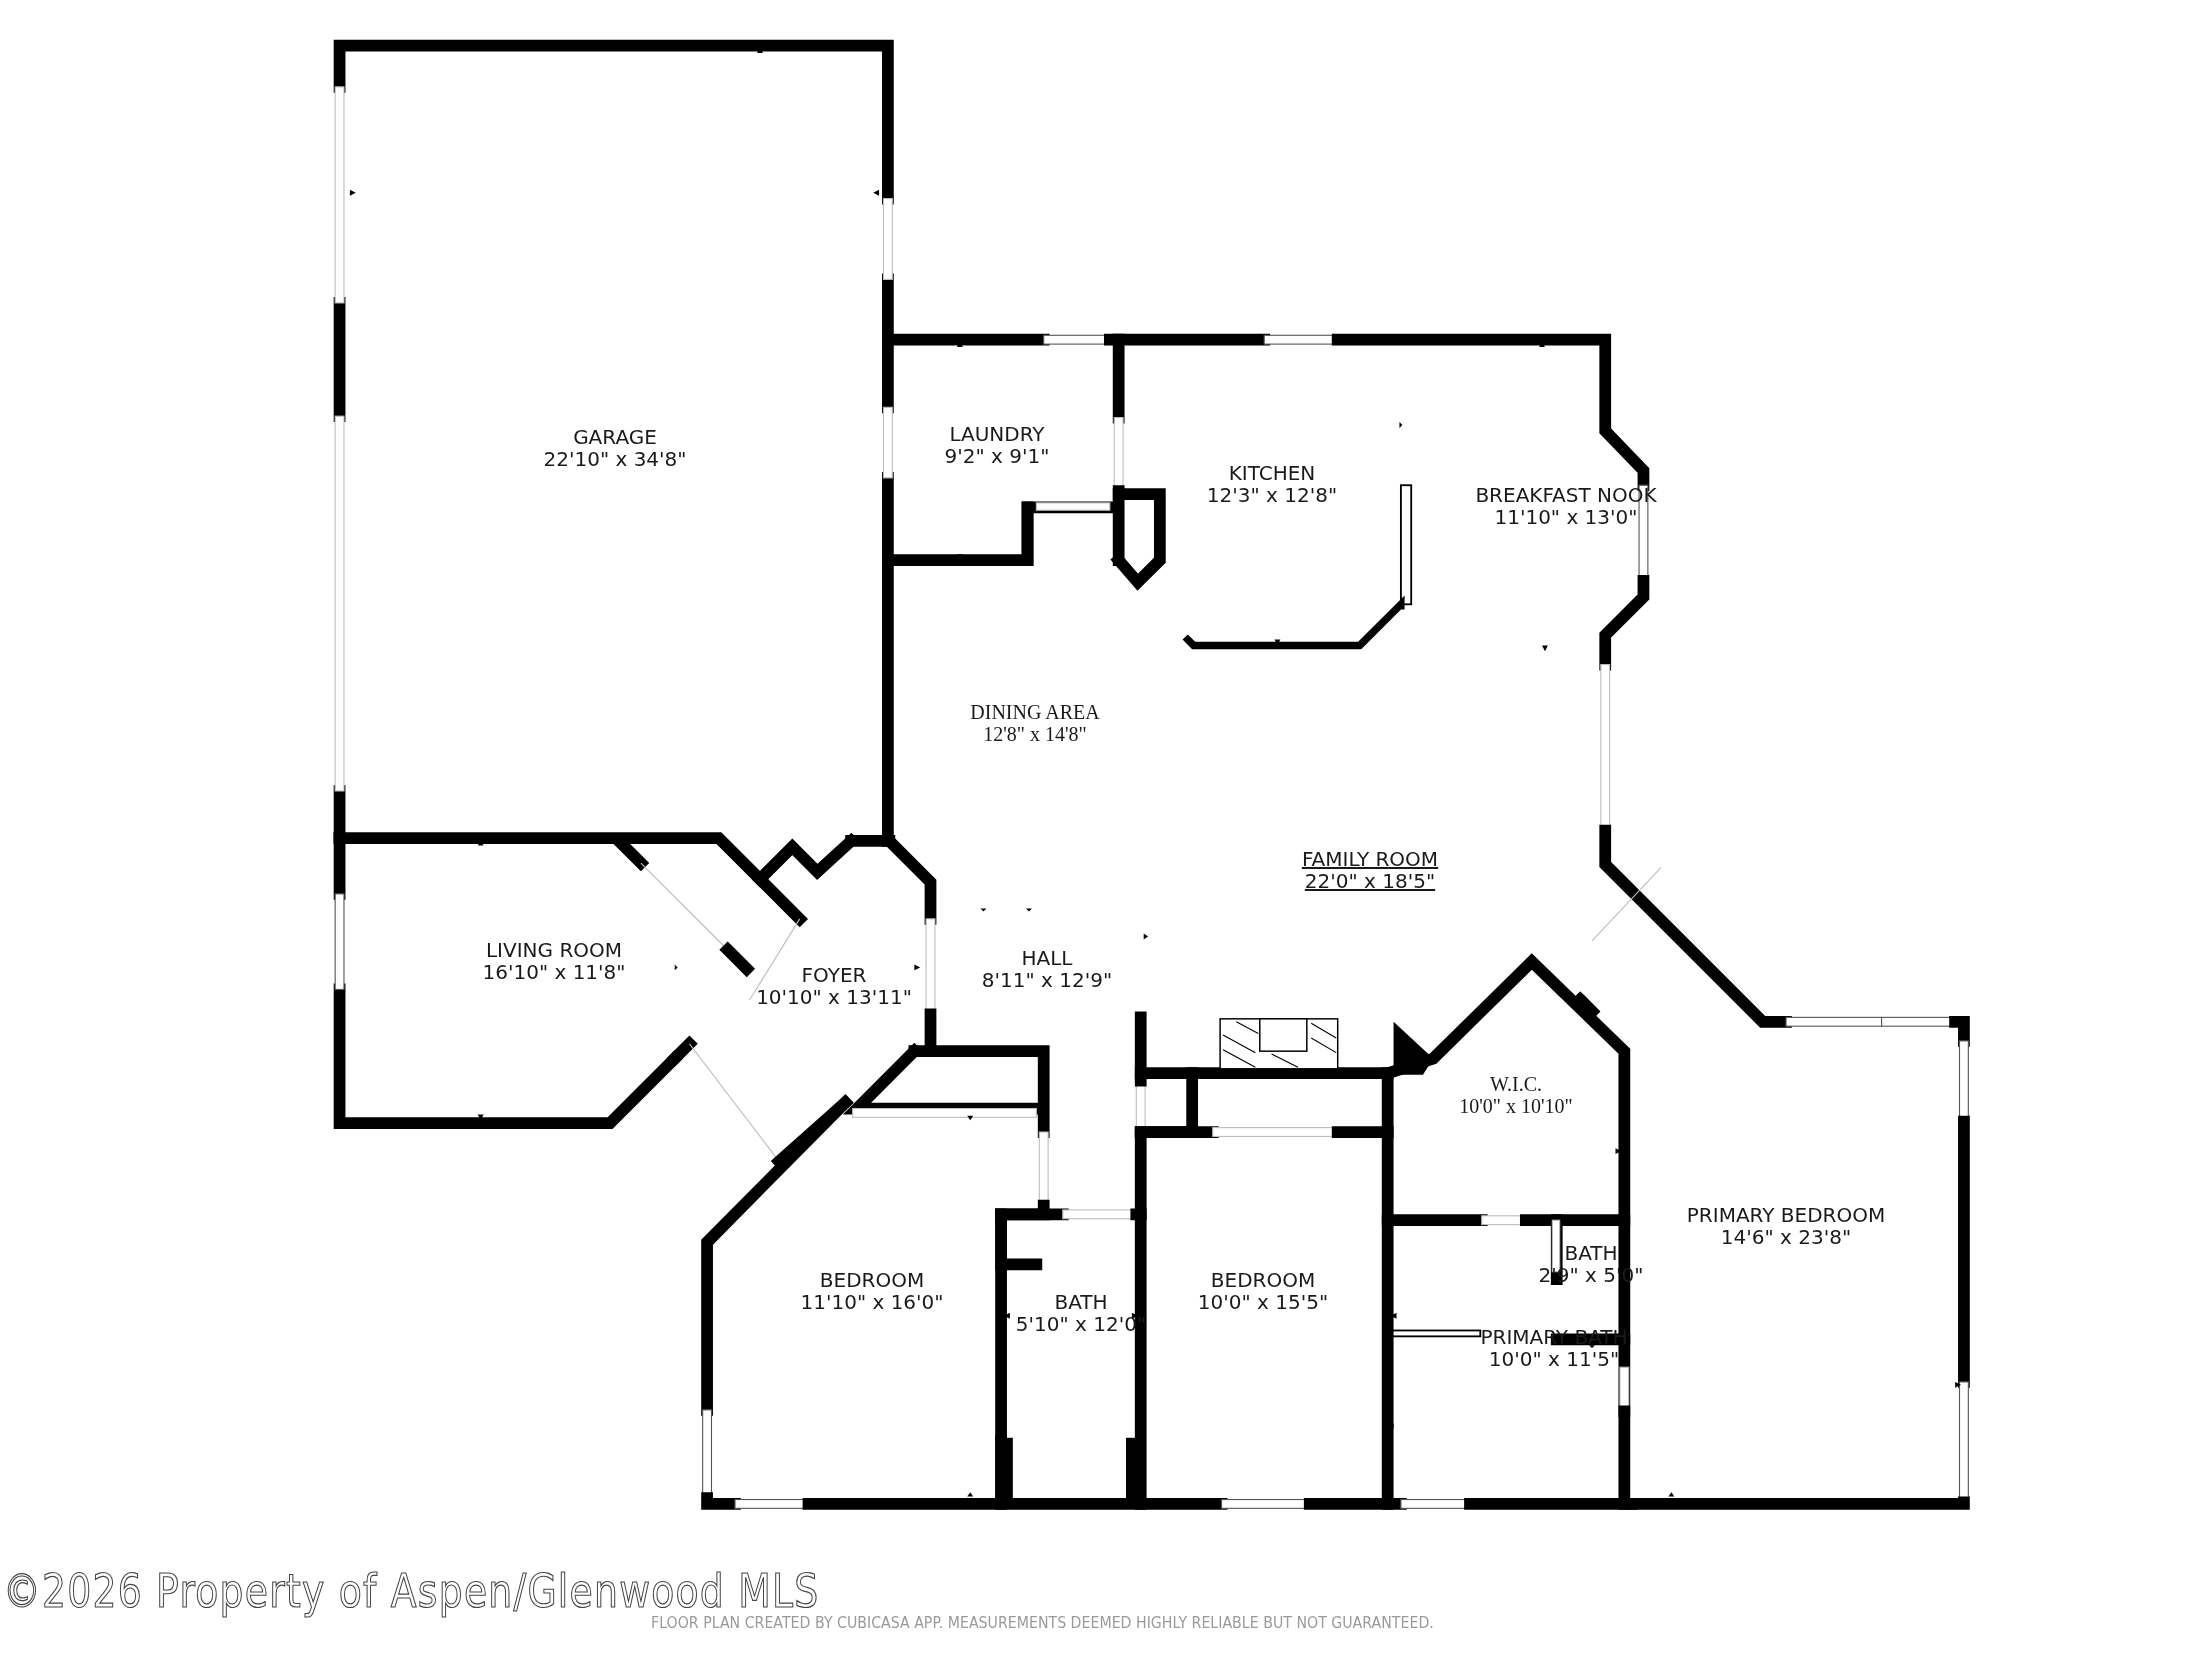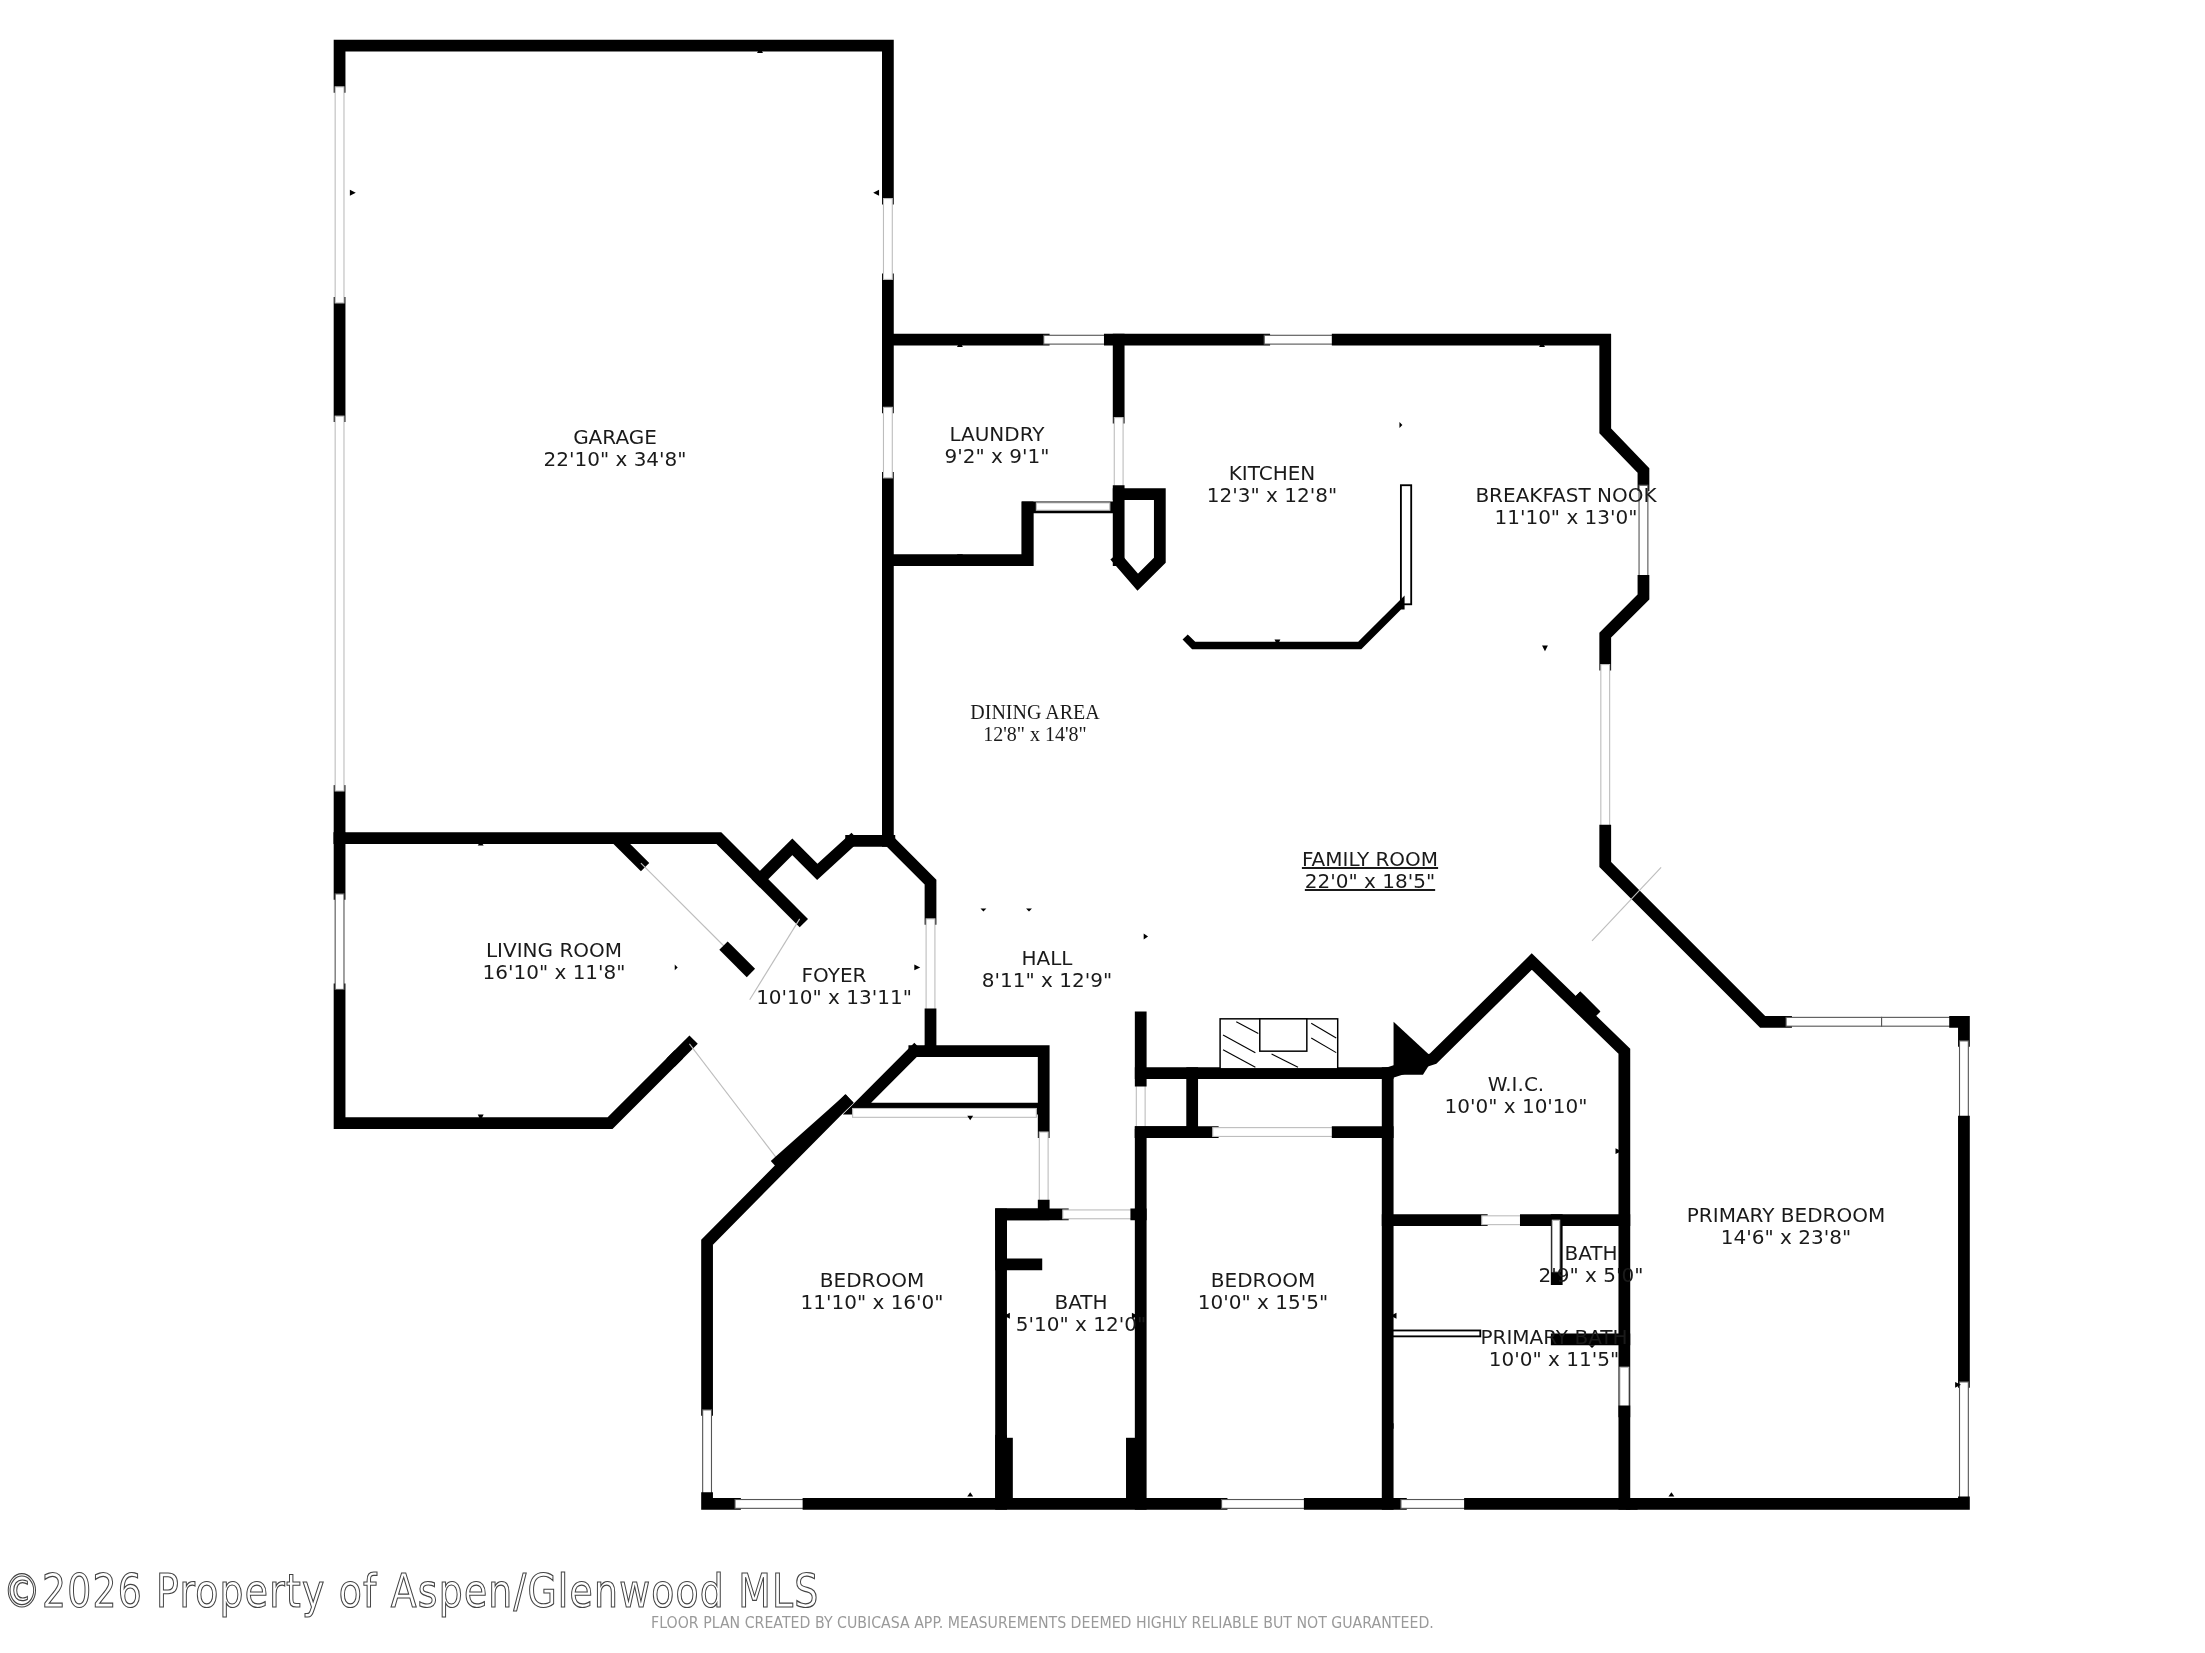--- a/index.html
+++ b/index.html
@@ -206,21 +206,21 @@
   <span>16'10" x 11'8"</span>
 </div>
 <div class="room-label" style="left:834px;top:964px;">
   <span>FOYER</span>
   <span>10'10" x 13'11"</span>
 </div>
 <div class="room-label" style="left:1047px;top:947px;">
   <span>HALL</span>
   <span>8'11" x 12'9"</span>
 </div>
-<div class="room-label" style="left:1516px;top:1073px;">
+<div class="room-label" style="left:1516px;top:1073px;font-family:Liberation Serif, serif;">
   <span>W.I.C.</span>
   <span>10'0" x 10'10"</span>
 </div>
 <div class="room-label" style="left:1786px;top:1204px;">
   <span>PRIMARY BEDROOM</span>
   <span>14'6" x 23'8"</span>
 </div>
 <div class="room-label" style="left:1591px;top:1242px;">
   <span>BATH</span>
   <span>2'9" x 5'0"</span>

